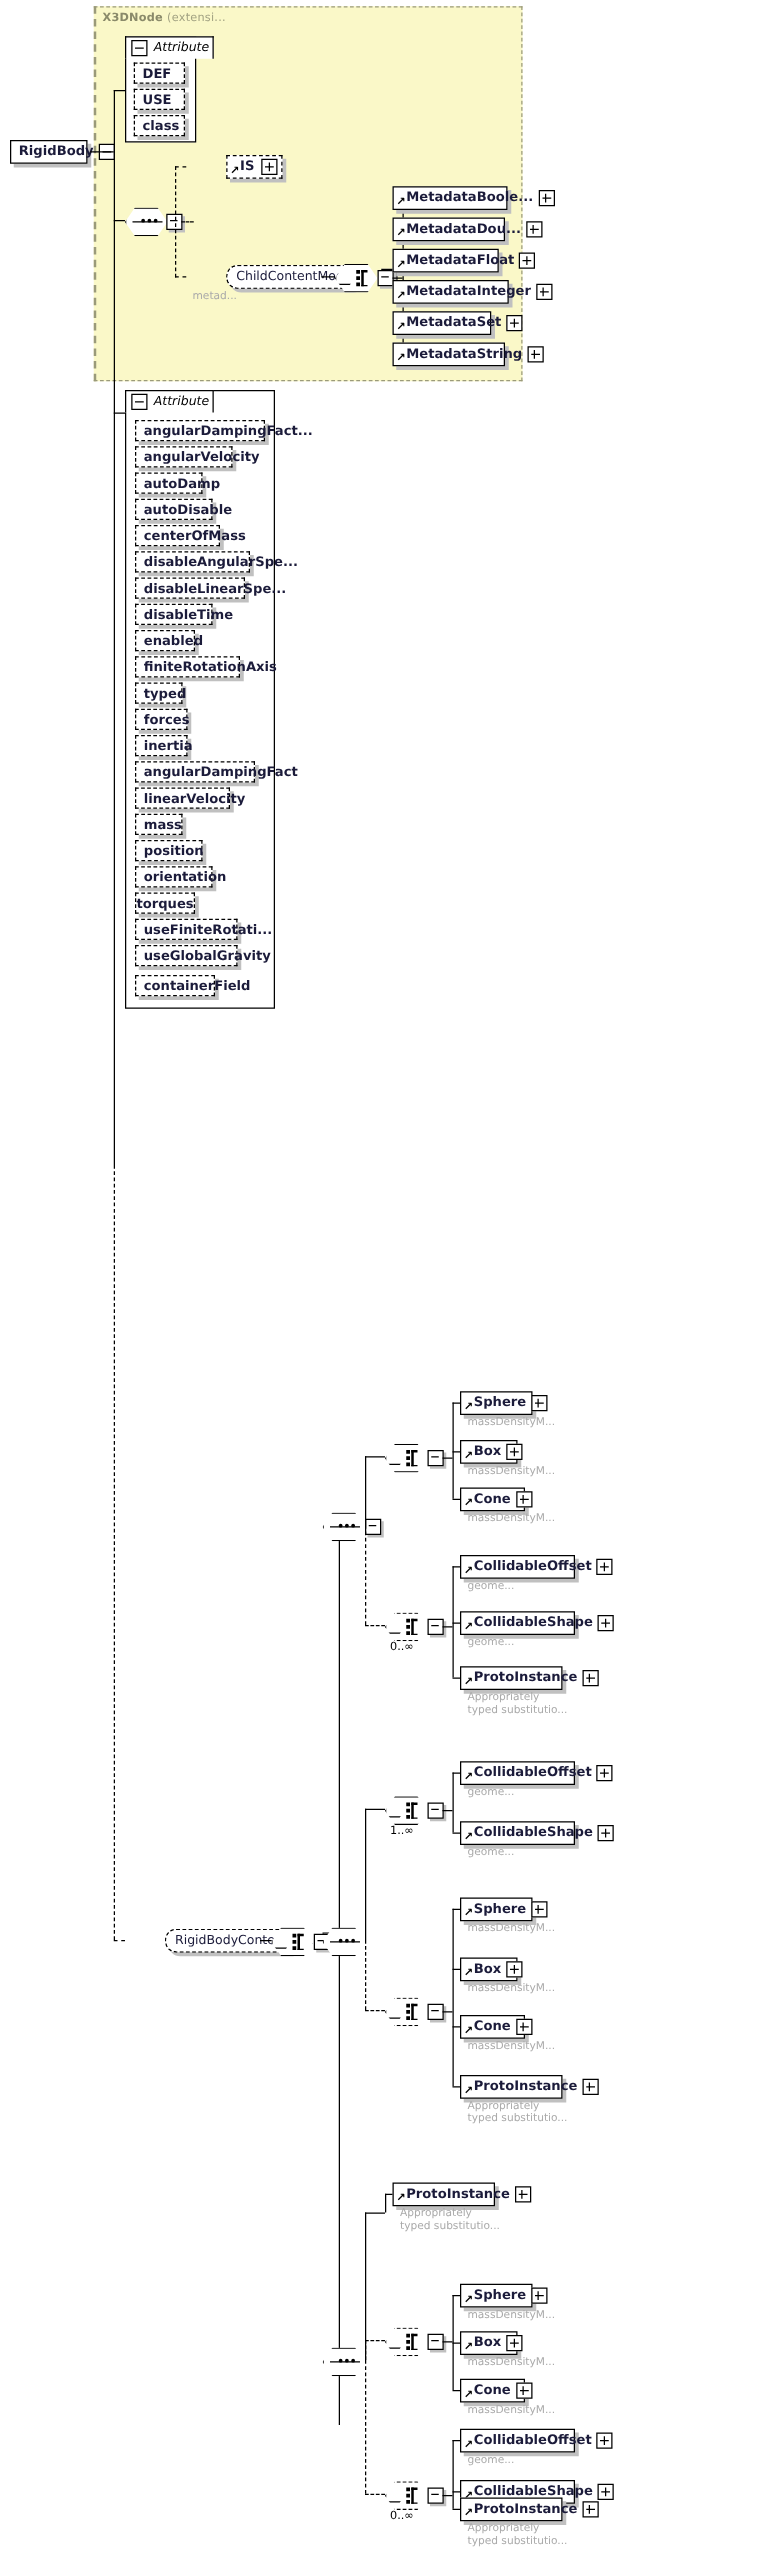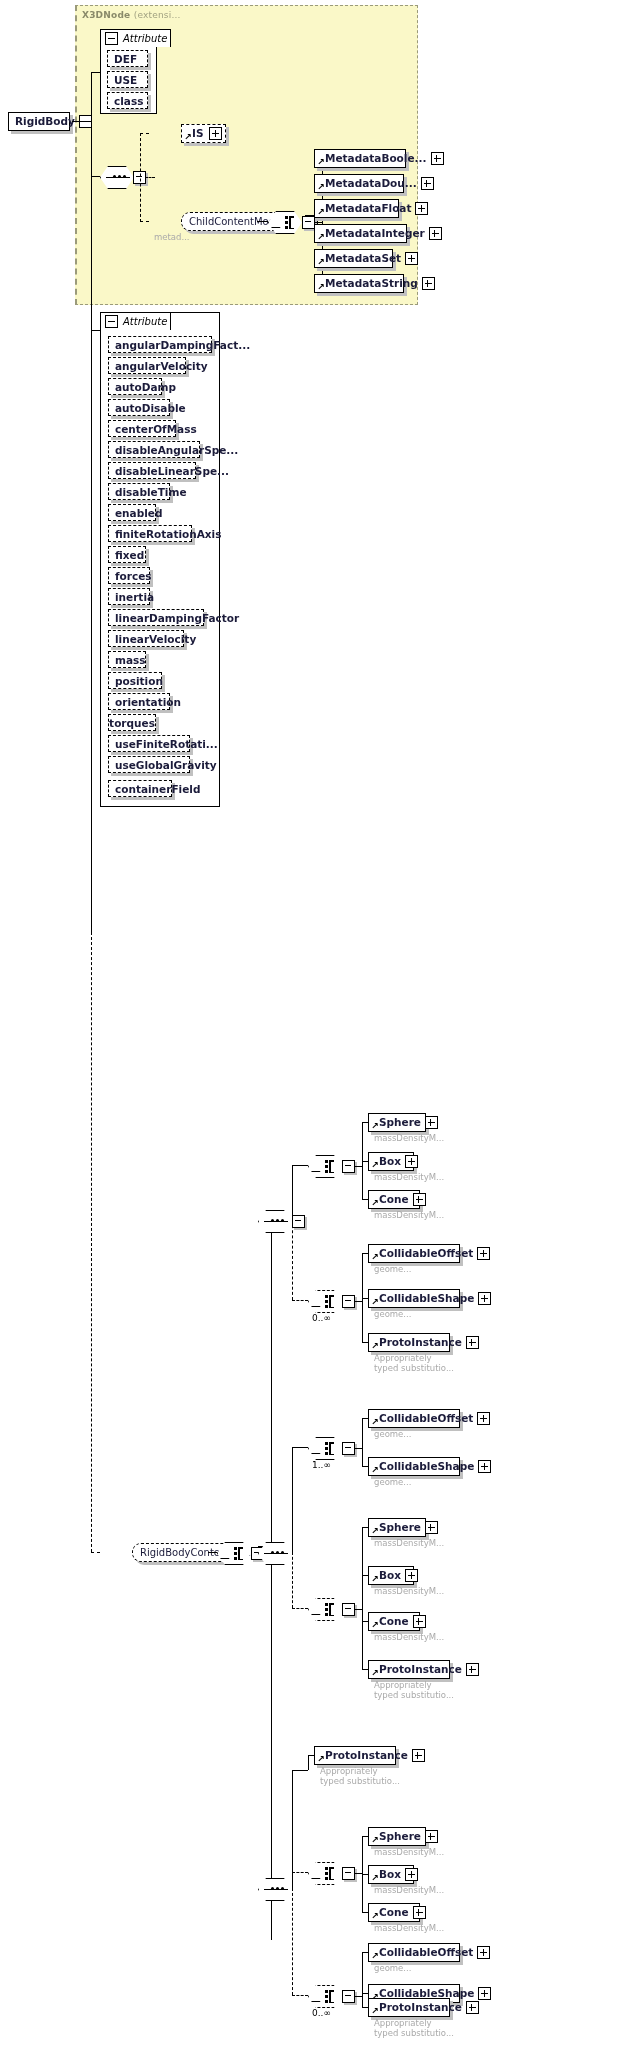--- a/index.html
+++ b/index.html
@@ -259,30 +259,30 @@
       <div class="abs attrbox" style="left: 108px; top: 483px; width: 62px;">
         <span>disableTime</span>
       </div>
       <div class="abs attrbox" style="left: 108px; top: 504px; width: 48px;">
         <span>enabled</span>
       </div>
       <div class="abs attrbox" style="left: 108px; top: 525px; width: 84px;">
         <span>finiteRotationAxis</span>
       </div>
       <div class="abs attrbox" style="left: 108px; top: 546px; width: 38px;">
-        <span>fixed</span>
+        <span>typed</span>
       </div>
       <div class="abs attrbox" style="left: 108px; top: 567px; width: 42px;">
         <span>forces</span>
       </div>
       <div class="abs attrbox" style="left: 108px; top: 588px; width: 42px;">
         <span>inertia</span>
       </div>
       <div class="abs attrbox" style="left: 108px; top: 609px; width: 96px;">
-        <span>linearDampingFactor</span>
+        <span>angularDampingFact</span>
       </div>
       <div class="abs attrbox" style="left: 108px; top: 630px; width: 76px;">
         <span>linearVelocity</span>
       </div>
       <div class="abs attrbox" style="left: 108px; top: 651px; width: 38px;">
         <span>mass</span>
       </div>
       <div class="abs attrbox" style="left: 108px; top: 672px; width: 54px;">
         <span>position</span>
       </div>

